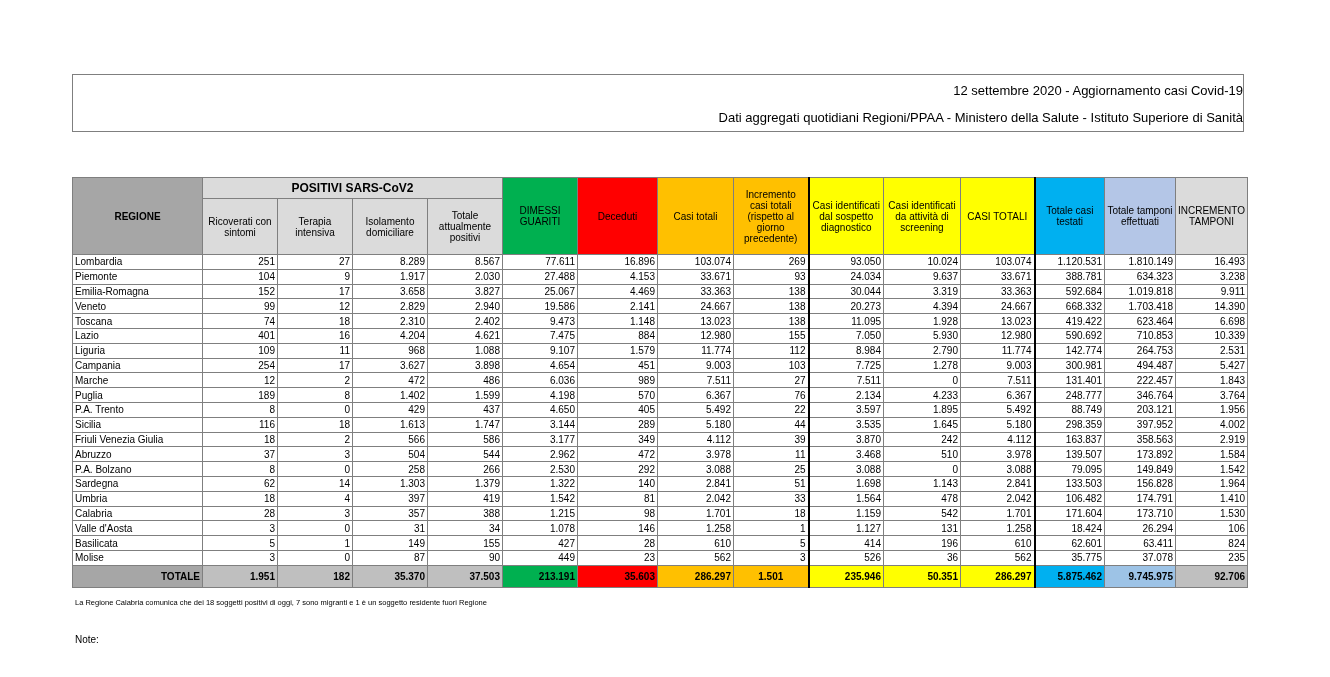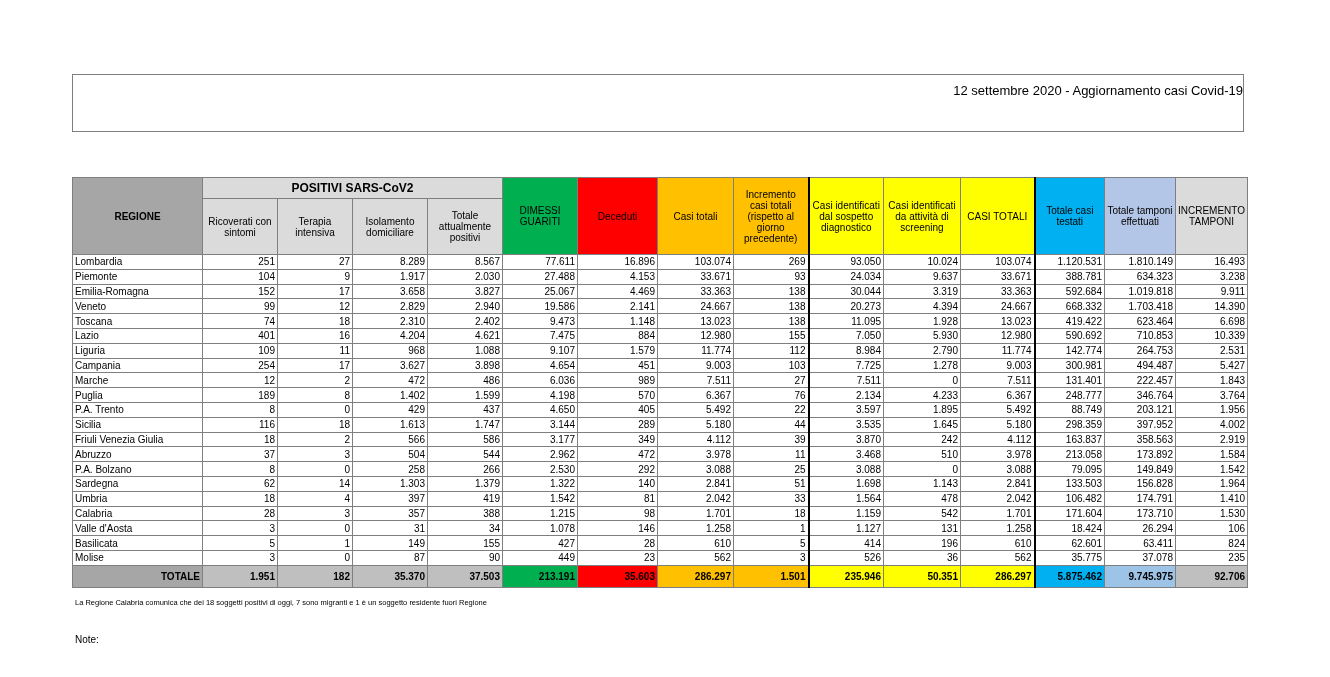--- a/index.html
+++ b/index.html
@@ -28,20 +28,21 @@
   tr.total td.reg { text-align:right; }
   .thick-l { border-left:2px solid #000 !important; }
   .note-label { position:absolute; left:75px; top:634px; font-size:10px; }
   .note-text { position:absolute; left:75px; top:598px; font-size:7.5px; }
 </style>
 </head>
 <body>
 
 <div class="title-box">
   <div class="title-line t1">12 settembre 2020 - Aggiornamento casi Covid-19</div>
+  <div class="title-line t2">Dati aggregati quotidiani Regioni/PPAA - Ministero della Salute - Istituto Superiore di Sanità</div>
 </div>
 
 <table class="data">
   <colgroup>
     <col style="width:130px">
       <col style="width:75px">
       <col style="width:75px">
       <col style="width:75px">
       <col style="width:75px">
     <col style="width:75px">
@@ -305,21 +306,21 @@
         <td>3</td>
         <td>504</td>
         <td>544</td>
         <td>2.962</td>
         <td>472</td>
         <td>3.978</td>
         <td>11</td>
         <td class="thick-l">3.468</td>
         <td>510</td>
         <td>3.978</td>
-        <td class="thick-l">213.058</td>
+        <td class="thick-l">139.507</td>
         <td>173.892</td>
         <td>1.584</td>
       </tr>
       <tr class="row">
         <td class="reg">P.A. Bolzano</td>
         <td>8</td>
         <td>0</td>
         <td>258</td>
         <td>266</td>
         <td>2.530</td>
@@ -437,21 +438,21 @@
       </tr>
       <tr class="total">
         <td class="reg" style="background: rgb(166, 166, 166);">TOTALE</td>
         <td style="background: rgb(191, 191, 191);">1.951</td>
         <td style="background: rgb(191, 191, 191);">182</td>
         <td style="background: rgb(191, 191, 191); margin-left: 43px;">35.370</td>
         <td style="background: rgb(191, 191, 191);">37.503</td>
         <td style="background: rgb(0, 176, 80);">213.191</td>
         <td style="background: rgb(255, 0, 0);">35.603</td>
         <td style="background: rgb(255, 192, 0);">286.297</td>
-        <td style="background: rgb(255, 192, 0);">1.501</td>
+        <td style="background: rgb(255, 192, 0); text-align: center;">1.501</td>
         <td class="thick-l" style="background: rgb(255, 255, 0); padding-left: 8px;">235.946</td>
         <td style="background: rgb(255, 255, 0);">50.351</td>
         <td style="background: rgb(255, 255, 0);">286.297</td>
         <td class="thick-l" style="background: rgb(0, 176, 240);">5.875.462</td>
         <td style="background: rgb(157, 195, 230);">9.745.975</td>
         <td style="background: rgb(191, 191, 191);">92.706</td>
       </tr>
     </tbody>
 </table>
 

